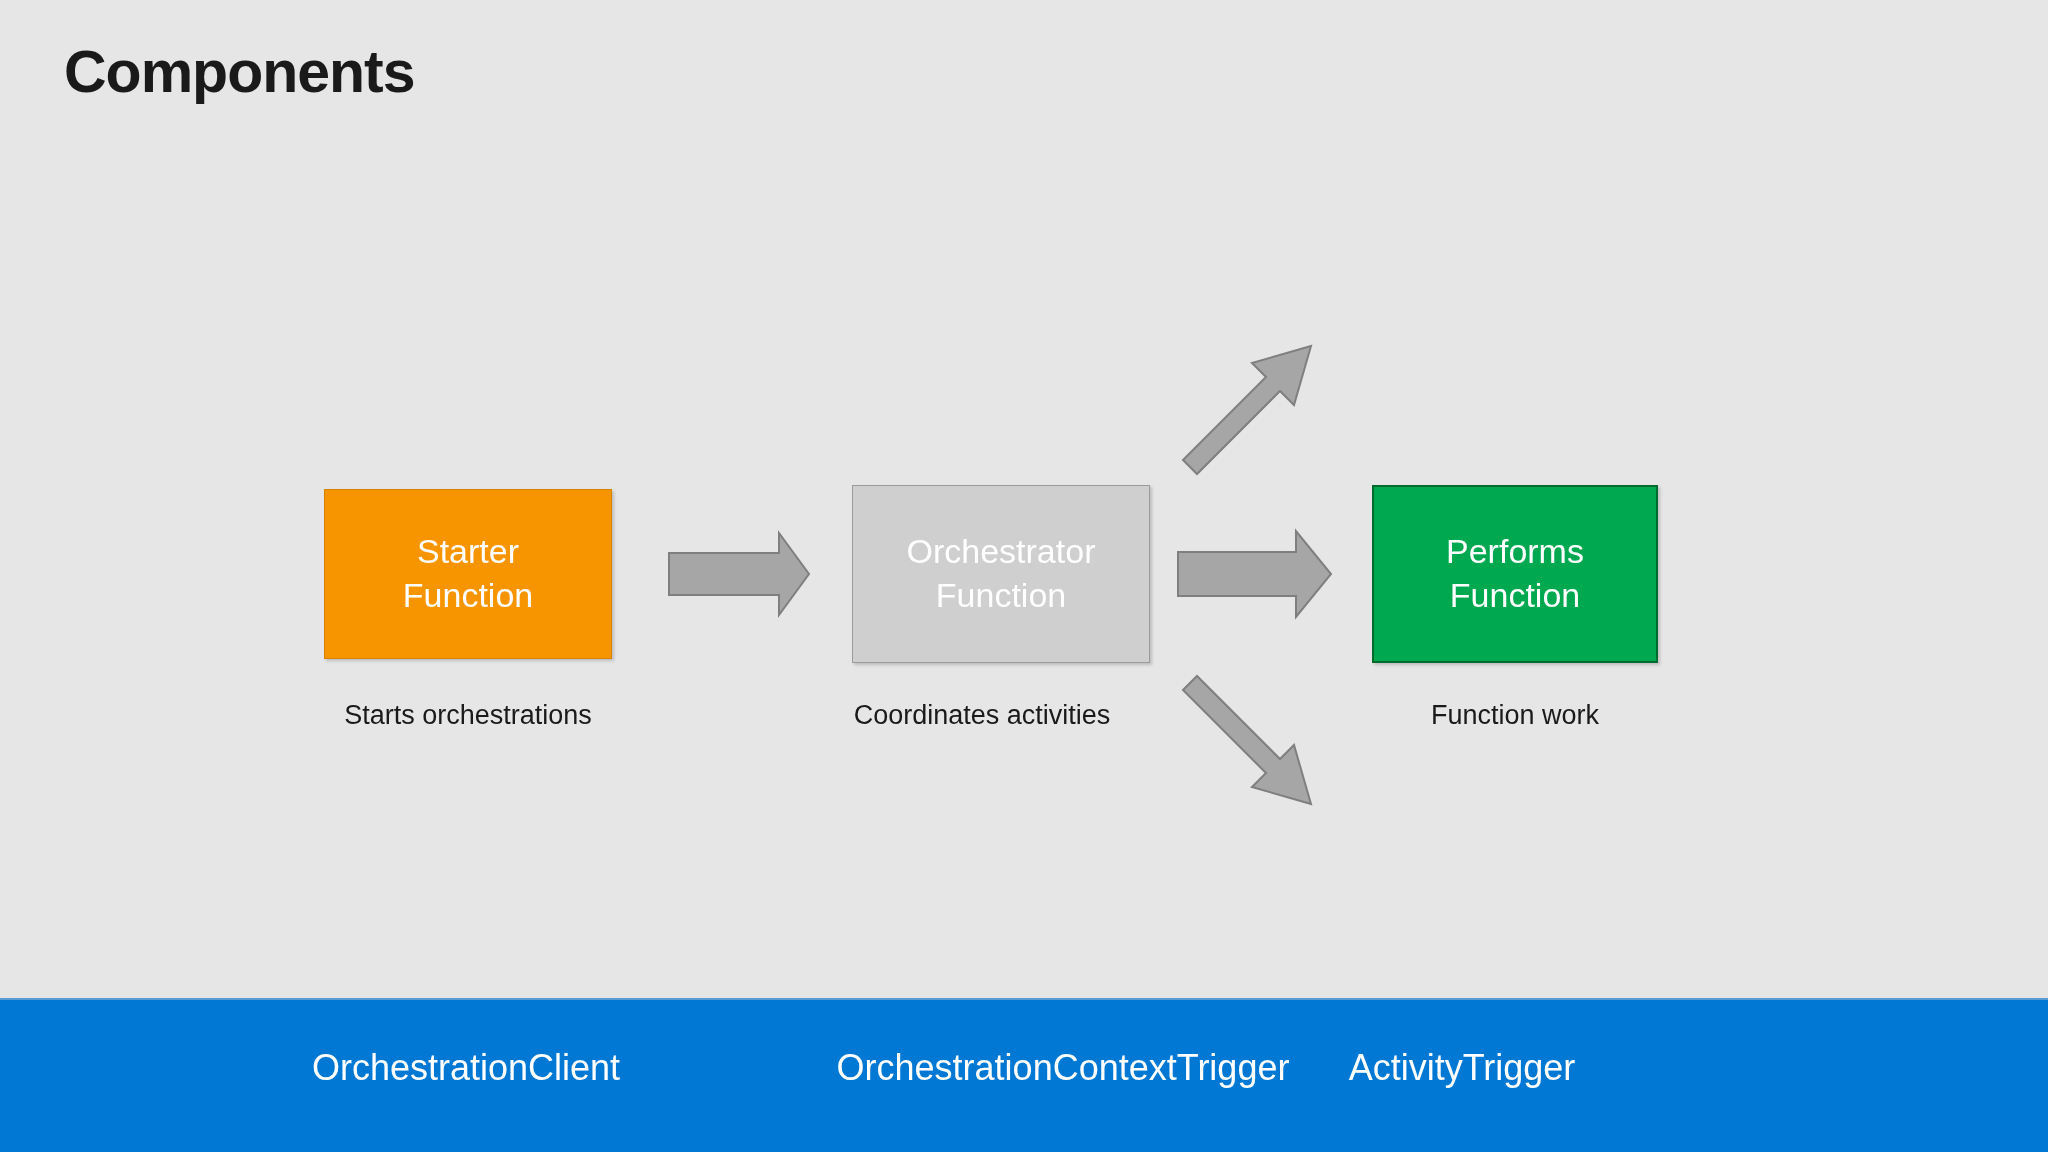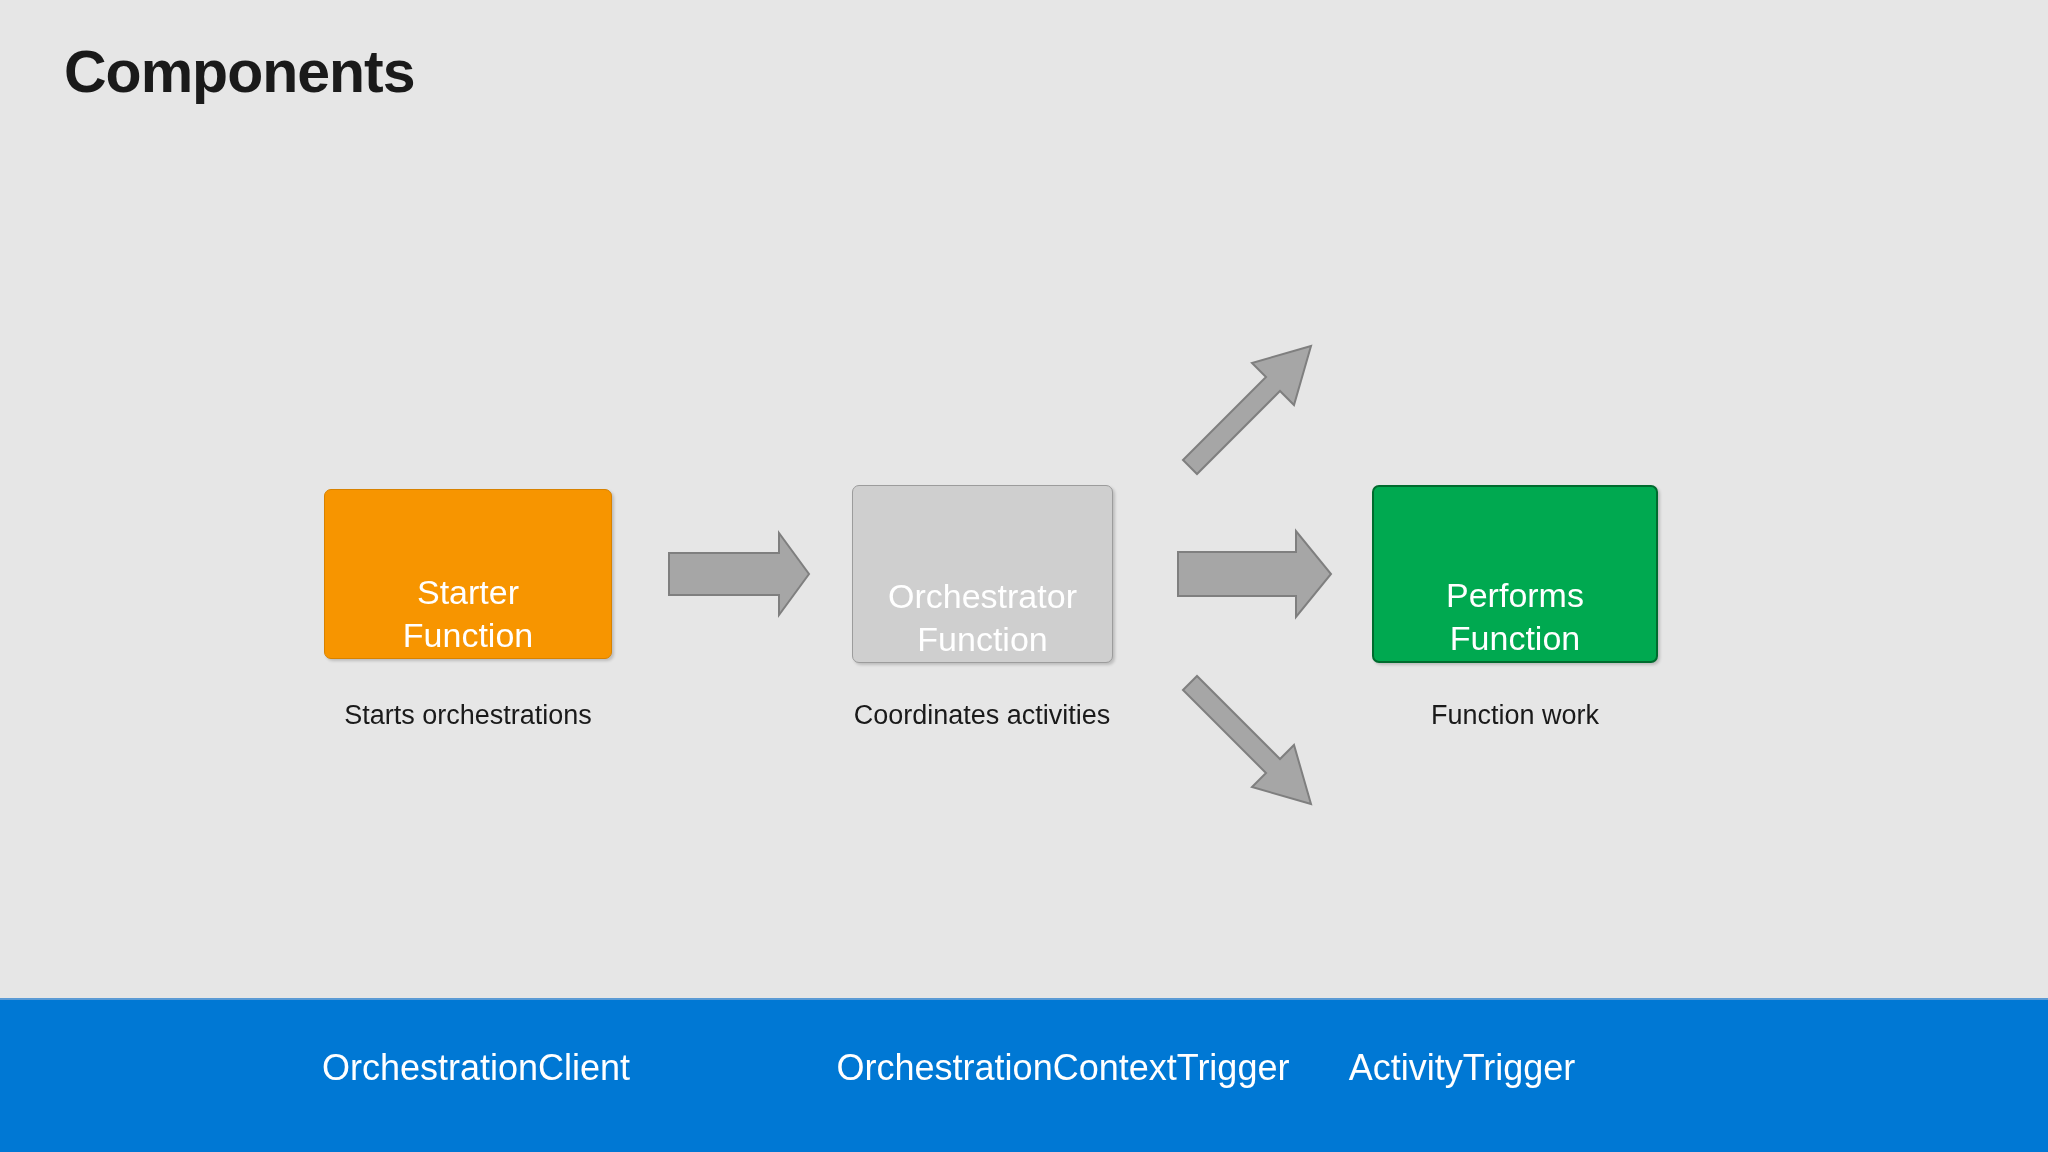--- a/index.html
+++ b/index.html
@@ -45,42 +45,41 @@
     height: 998px;
   }
 
   
   .node {
     position: absolute;
     box-sizing: border-box;
     display: flex;
     flex-direction: column;
     align-items: center;
-    justify-content: flex-end;
+    justify-content: center;
     color: #ffffff;
     font-size: 34px;
     line-height: 1.28;
     text-align: center;
     box-shadow: 2px 2px 3px rgba(0,0,0,0.18);
-    border-radius: 7px;
   }
   .node .line { display: block; }
 
   .node-starter {
     left: 324px;
     top: 489px;
     width: 288px;
     height: 170px;
     background: #f79500;
     border: 1px solid #d88200;
   }
   .node-orchestrator {
     left: 852px;
     top: 485px;
-    width: 261px;
+    width: 298px;
     height: 178px;
     background: #cfcfcf;
     border: 1px solid #9c9c9c;
   }
   .node-activity {
     left: 1372px;
     top: 485px;
     width: 286px;
     height: 178px;
     background: #00a950;
@@ -127,21 +126,21 @@
     border-top: 2px solid #5b9bd5;
   }
   .footer-label {
     position: absolute;
     top: 47px;
     font-size: 36px;
     color: #ffffff;
     white-space: nowrap;
     transform: translateX(-50%);
   }
-  .footer-label-1 { left: 476px; }
+  .footer-label-1 { left: 466px; }
   .footer-label-2 { left: 1022px; margin-left: 41px; }
   .footer-label-3 { left: 1462px; }
 </style>
 </head>
 <body>
 
 <div class="slide">
 
   <div class="slide-title">Components</div>
 

